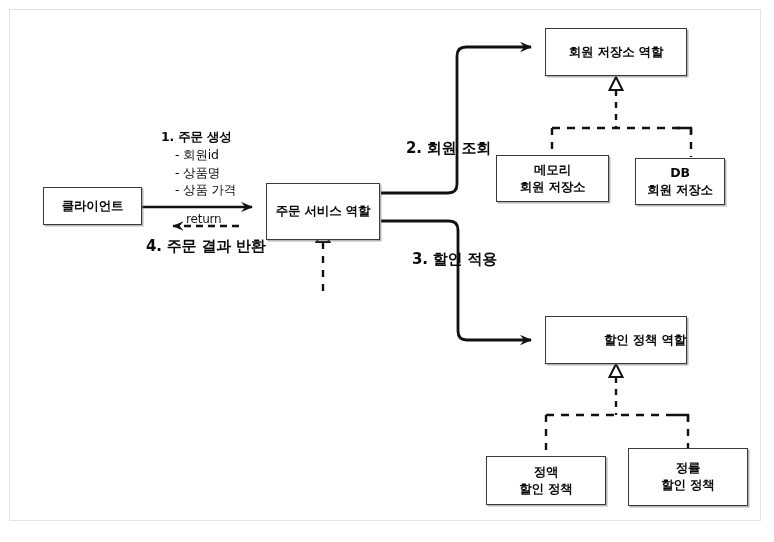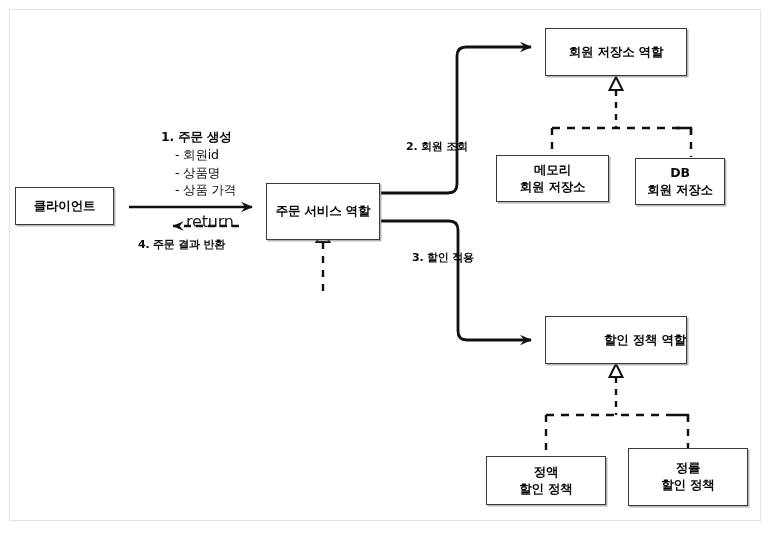--- a/index.html
+++ b/index.html
@@ -53,28 +53,28 @@
     left: 0;
     top: 0;
     width: 774px;
     height: 542px;
     pointer-events: none;
   }
 
   .label {
     position: absolute;
     font-weight: bold;
-    font-size: 11px;
+    font-size: 15px;
     color: #0a0a0a;
     white-space: nowrap;
     letter-spacing: -0.2px;
   }
   .label.small {
     font-weight: normal;
-    font-size: 16px;
+    font-size: 12px;
     color: #1a1a1a;
   }
   .paramblock {
     position: absolute;
     font-size: 12.5px;
     color: #0a0a0a;
     white-space: nowrap;
     line-height: 1.42;
     letter-spacing: -0.2px;
   }
@@ -122,21 +122,21 @@
     <path d="M676,128 L691,128 L691,134" stroke="#111111" stroke-width="2.4" fill="none"></path>
 
     <path d="M616,364 L609.5,377 L622.5,377 Z" fill="#ffffff" stroke="#111111" stroke-width="2"></path>
     <path d="M616,377 L616,415" stroke="#111111" stroke-width="2.4" fill="none" stroke-dasharray="6,6"></path>
     <path d="M546,415 L680,415" stroke="#111111" stroke-width="2.4" fill="none" stroke-dasharray="8,7"></path>
     <path d="M546,415 L546,455" stroke="#111111" stroke-width="2.4" fill="none" stroke-dasharray="7,7"></path>
     <path d="M688,415 L688,455" stroke="#111111" stroke-width="2.4" fill="none" stroke-dasharray="7,7"></path>
     <path d="M674,415 L688,415 L688,421" stroke="#111111" stroke-width="2.4" fill="none"></path>
   </svg>
 
-  <div class="node" style="left:15px; top:187px; width:99px; height:38px;font-family:Liberation Serif, serif;">
+  <div class="node" style="left:43px; top:187px; width:99px; height:38px;font-family:Liberation Serif, serif;">
     <span class="lines">클라이언트</span>
   </div>
 
   <div class="node" style="left:266px; top:183px; width:114px; height:57px;">
     <span class="lines">주문 서비스 역할</span>
   </div>
 
 
   <div class="node" style="left:545px; top:28px; width:142px; height:48px;">
     <span class="lines">회원 저장소 역할</span>
@@ -176,19 +176,19 @@
 
   <div class="paramblock" style="left:161px; top:128px;">
     <div class="head">1. 주문 생성</div>
     <div class="item">- 회원id</div>
     <div class="item">- 상품명</div>
     <div class="item">- 상품 가격</div>
   </div>
 
   <div class="label small" style="left:186px; top:212px;">return</div>
 
-  <div class="label" style="left:138px; top:237px;">4. 주문 결과 반환</div>
+  <div class="label" style="left:146px; top:237px;">4. 주문 결과 반환</div>
 
   <div class="label" style="left:406px; top:139px;">2. 회원 조회</div>
 
   <div class="label" style="left:412px; top:250px;">3. 할인 적용</div>
 
 </div>
 
 </body></html>

